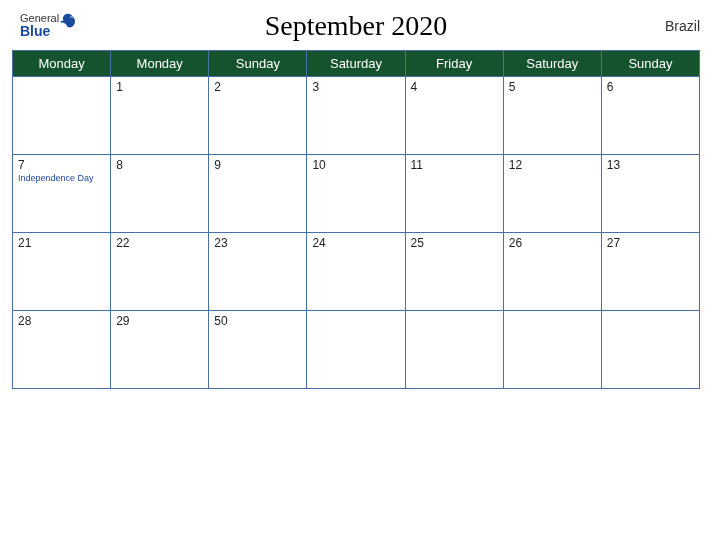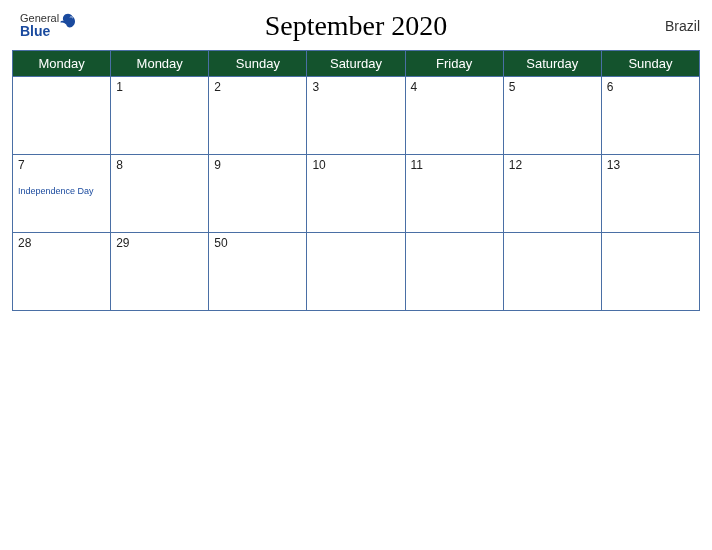--- a/index.html
+++ b/index.html
@@ -94,21 +94,21 @@
     }
     .date-number {
       font-size: 12px;
       color: #222;
       display: block;
     }
     .holiday-label {
       font-size: 9px;
       color: #1a4a9e;
       display: block;
-      margin-top: 14px;
+      margin-top: 1px;
     }
   </style>
 </head>
 <body>
 
 <div class="calendar-container">
   <div class="header">
     <div class="logo-wrapper">
       <div style="position:relative; display:inline-block;">
         <div class="logo-text-block">
@@ -179,20 +179,43 @@
           </td>
           <td>
             <span class="date-number">12</span>
           </td>
           <td>
             <span class="date-number">13</span>
           </td>
         </tr>
         <tr class="week-row">
           <td>
+            <span class="date-number">21</span>
+          </td>
+          <td>
+            <span class="date-number">22</span>
+          </td>
+          <td>
+            <span class="date-number">23</span>
+          </td>
+          <td>
+            <span class="date-number">24</span>
+          </td>
+          <td>
+            <span class="date-number">25</span>
+          </td>
+          <td>
+            <span class="date-number">26</span>
+          </td>
+          <td>
+            <span class="date-number">27</span>
+          </td>
+        </tr>
+        <tr class="week-row">
+          <td>
             <span class="date-number">28</span>
           </td>
           <td>
             <span class="date-number">29</span>
           </td>
           <td>
             <span class="date-number">50</span>
           </td>
           <td></td>
           <td></td>

